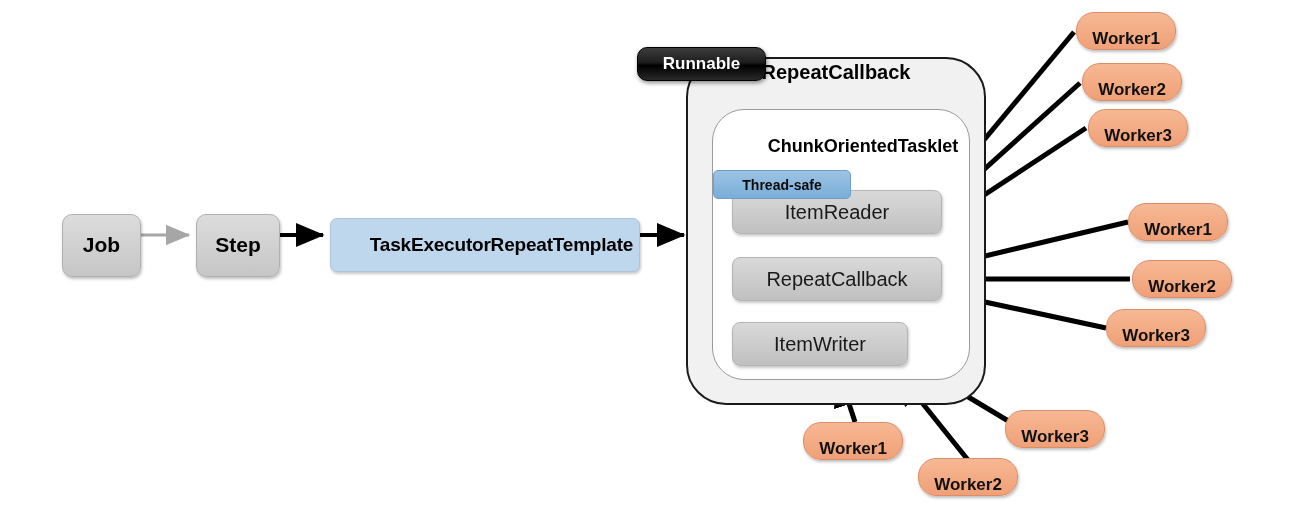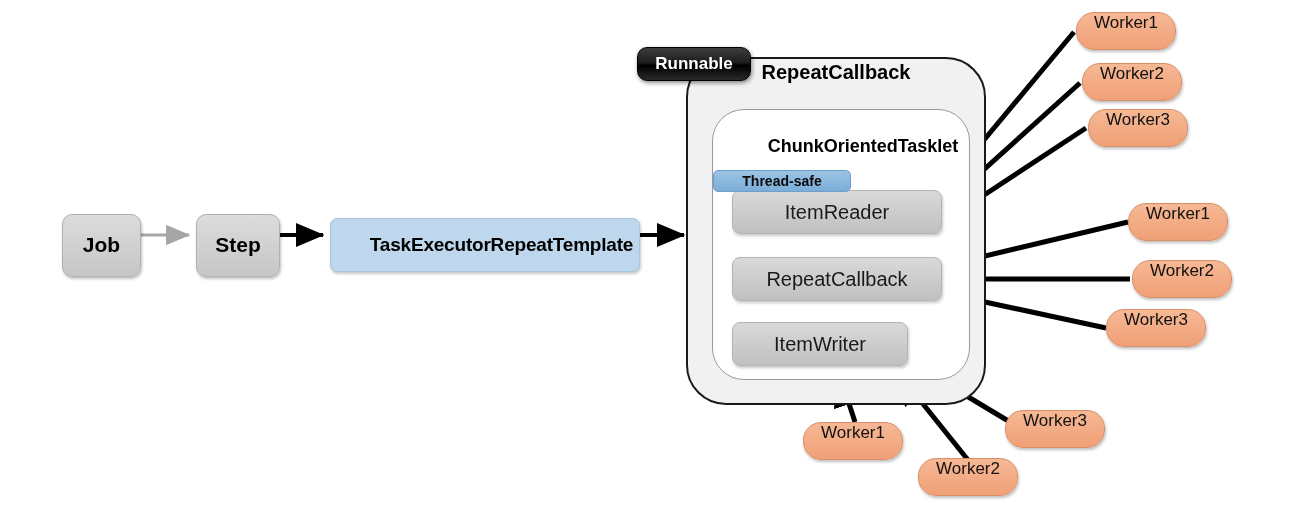--- a/index.html
+++ b/index.html
@@ -132,27 +132,27 @@
     font-size: 20px;
     color: #1a1a1a;
     z-index: 10;
   }
 
   
   .worker-node {
     position: absolute;
     box-sizing: border-box;
     display: flex;
-    align-items: flex-start;
+    align-items: flex-end;
     justify-content: center;
     background: linear-gradient(to bottom, #f6b894 0%, #f0a077 100%);
     border: 1px solid #d98e69;
     border-radius: 18px;
     box-shadow: 1px 2px 3px rgba(0,0,0,0.25);
-    font-weight: normal;
+    font-weight: bold;
     font-size: 17px;
     color: #111111;
     z-index: 25;
   }
 </style>
 </head>
 <body>
 
 <div id="canvas">
 
@@ -201,29 +201,29 @@
   </div>
 
   <div class="node blue-node" style="left:330px; top:207px; width:310px; height:54px;">
     <span>TaskExecutorRepeatTemplate</span>
   </div>
 
   <div class="outer-container" style="left:686px; top:57px; width:300px; height:348px;"></div>
 
   <div class="container-title" style="left:686px; top:61px; width:300px; text-align:center; font-size:20px;">RepeatCallback</div>
 
-  <div class="runnable-badge" style="left:637px; top:47px; width:114px; height:34px;">
+  <div class="runnable-badge" style="left:637px; top:47px; width:129px; height:34px;">
     <span>Runnable</span>
   </div>
 
   <div class="inner-container" style="left:712px; top:109px; width:258px; height:271px;"></div>
 
   <div class="container-title" style="left:712px; top:136px; width:302px; text-align:center; font-size:18px;">ChunkOrientedTasklet</div>
 
-  <div class="threadsafe-badge" style="left:713px; top:170px; width:138px; height:22px;">
+  <div class="threadsafe-badge" style="left:713px; top:170px; width:138px; height:29px;">
     <span>Thread-safe</span>
   </div>
 
   <div class="stage-node" style="left:732px; top:190px; width:210px; height:44px;">
     <span>ItemReader</span>
   </div>
 
   <div class="stage-node" style="left:732px; top:257px; width:210px; height:44px;">
     <span>RepeatCallback</span>
   </div>

